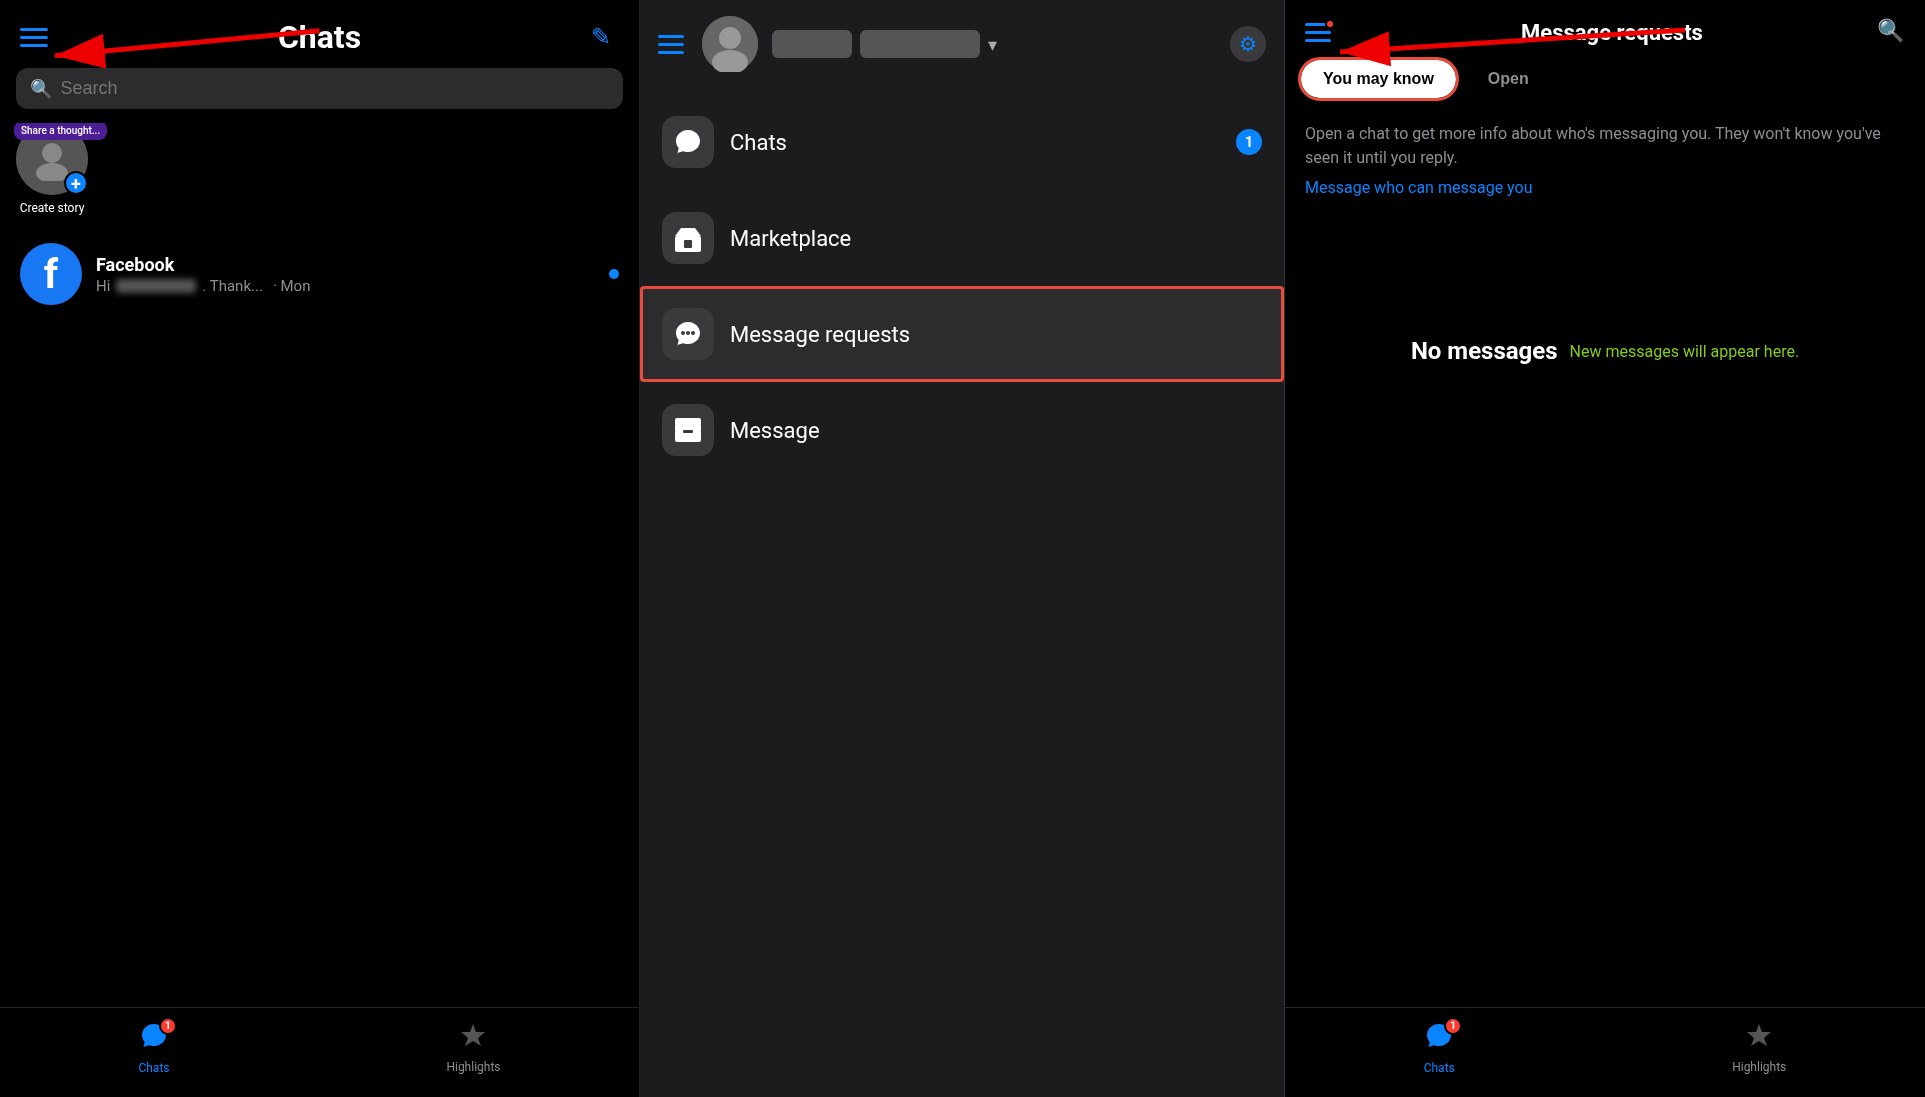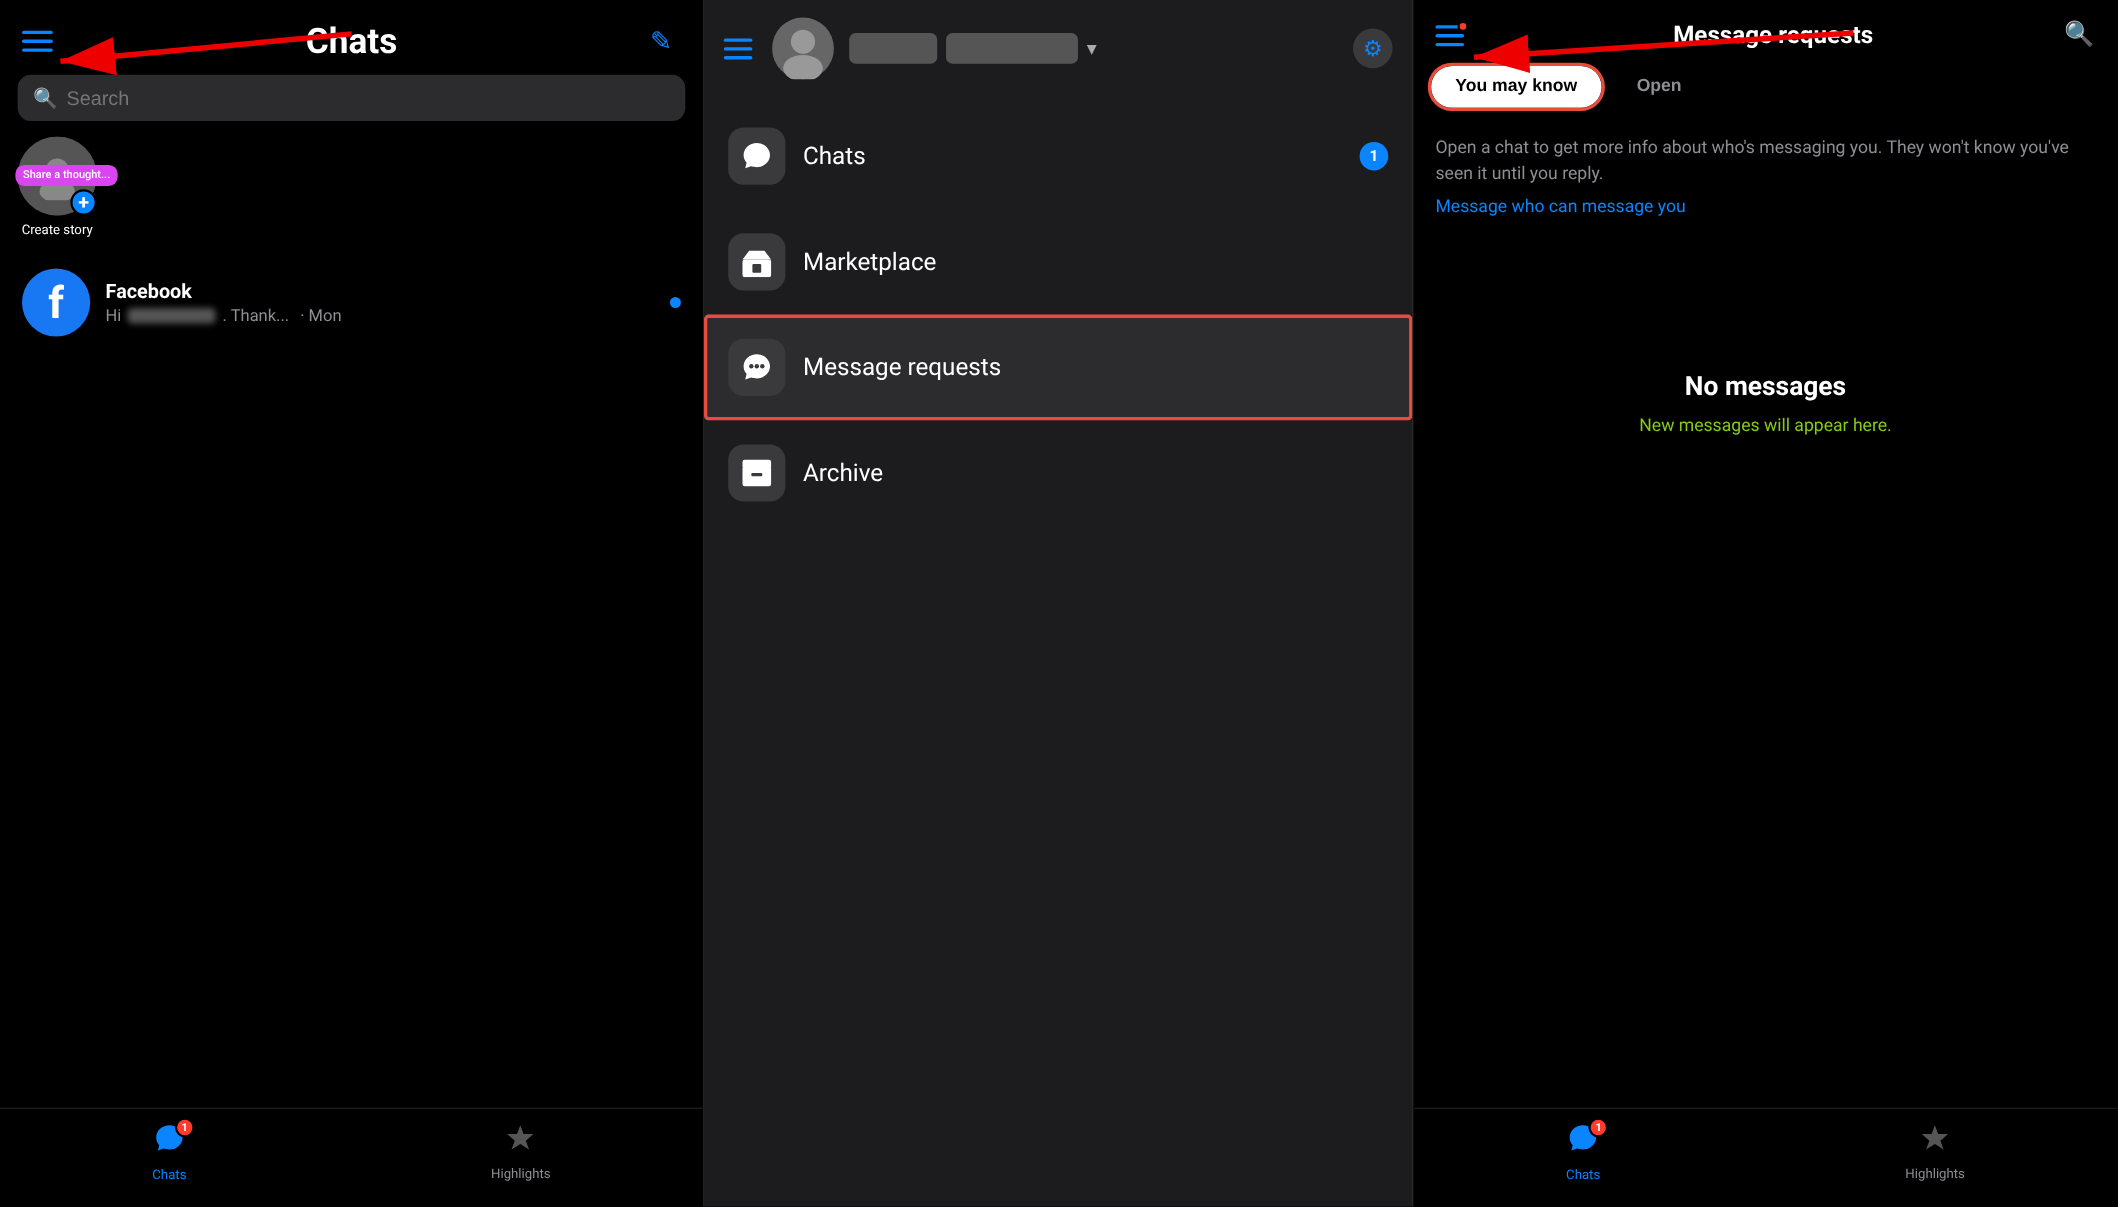--- a/index.html
+++ b/index.html
@@ -124,29 +124,28 @@
       background: #555;
       overflow: hidden;
       display: flex;
       align-items: center;
       justify-content: center;
     }
     .story-tooltip {
       position: absolute;
       top: -2px;
       left: -2px;
-      background: #d946ef;
+      background: #4c1d95;
       color: #fff;
       font-size: 10px;
       padding: 4px 7px;
       border-radius: 8px;
       white-space: nowrap;
       font-weight: 500;
       z-index: 10;
-      margin-top: 28px;
     }
     .story-plus {
       position: absolute;
       bottom: 0;
       right: 0;
       width: 24px;
       height: 24px;
       background: #0a84ff;
       border-radius: 50%;
       display: flex;
@@ -460,21 +459,21 @@
       margin-bottom: 8px;
     }
     .info-link {
       color: #0a84ff;
       font-size: 16px;
       cursor: pointer;
     }
 
     .empty-state {
       display: flex;
-      flex-direction: column;
+      flex-direction: row;
       align-items: center;
       justify-content: center;
       padding: 120px 40px 0 40px;
       gap: 12px;
     }
     .empty-title {
       font-size: 24px;
       font-weight: 700;
       color: #fff;
     }
@@ -646,21 +645,21 @@
     </div>
 
     <div class="menu-item">
       <div class="menu-icon-wrap">
         <svg width="30" height="28" viewBox="0 0 30 28" fill="none">
           <rect x="2" y="8" width="26" height="18" rx="2" fill="#fff"></rect>
           <rect x="2" y="2" width="26" height="8" rx="2" fill="#fff"></rect>
           <rect x="10" y="14" width="10" height="3" rx="1" fill="#3a3a3c"></rect>
         </svg>
       </div>
-      <span class="menu-label">Archive</span>
+      <span class="menu-label">Message</span>
     </div>
   </div>
 
 </div>
 
 <div class="panel panel-3" style="position:relative;">
 
   <div class="p3-header">
     <div class="p3-hamburger">
       <span></span>

